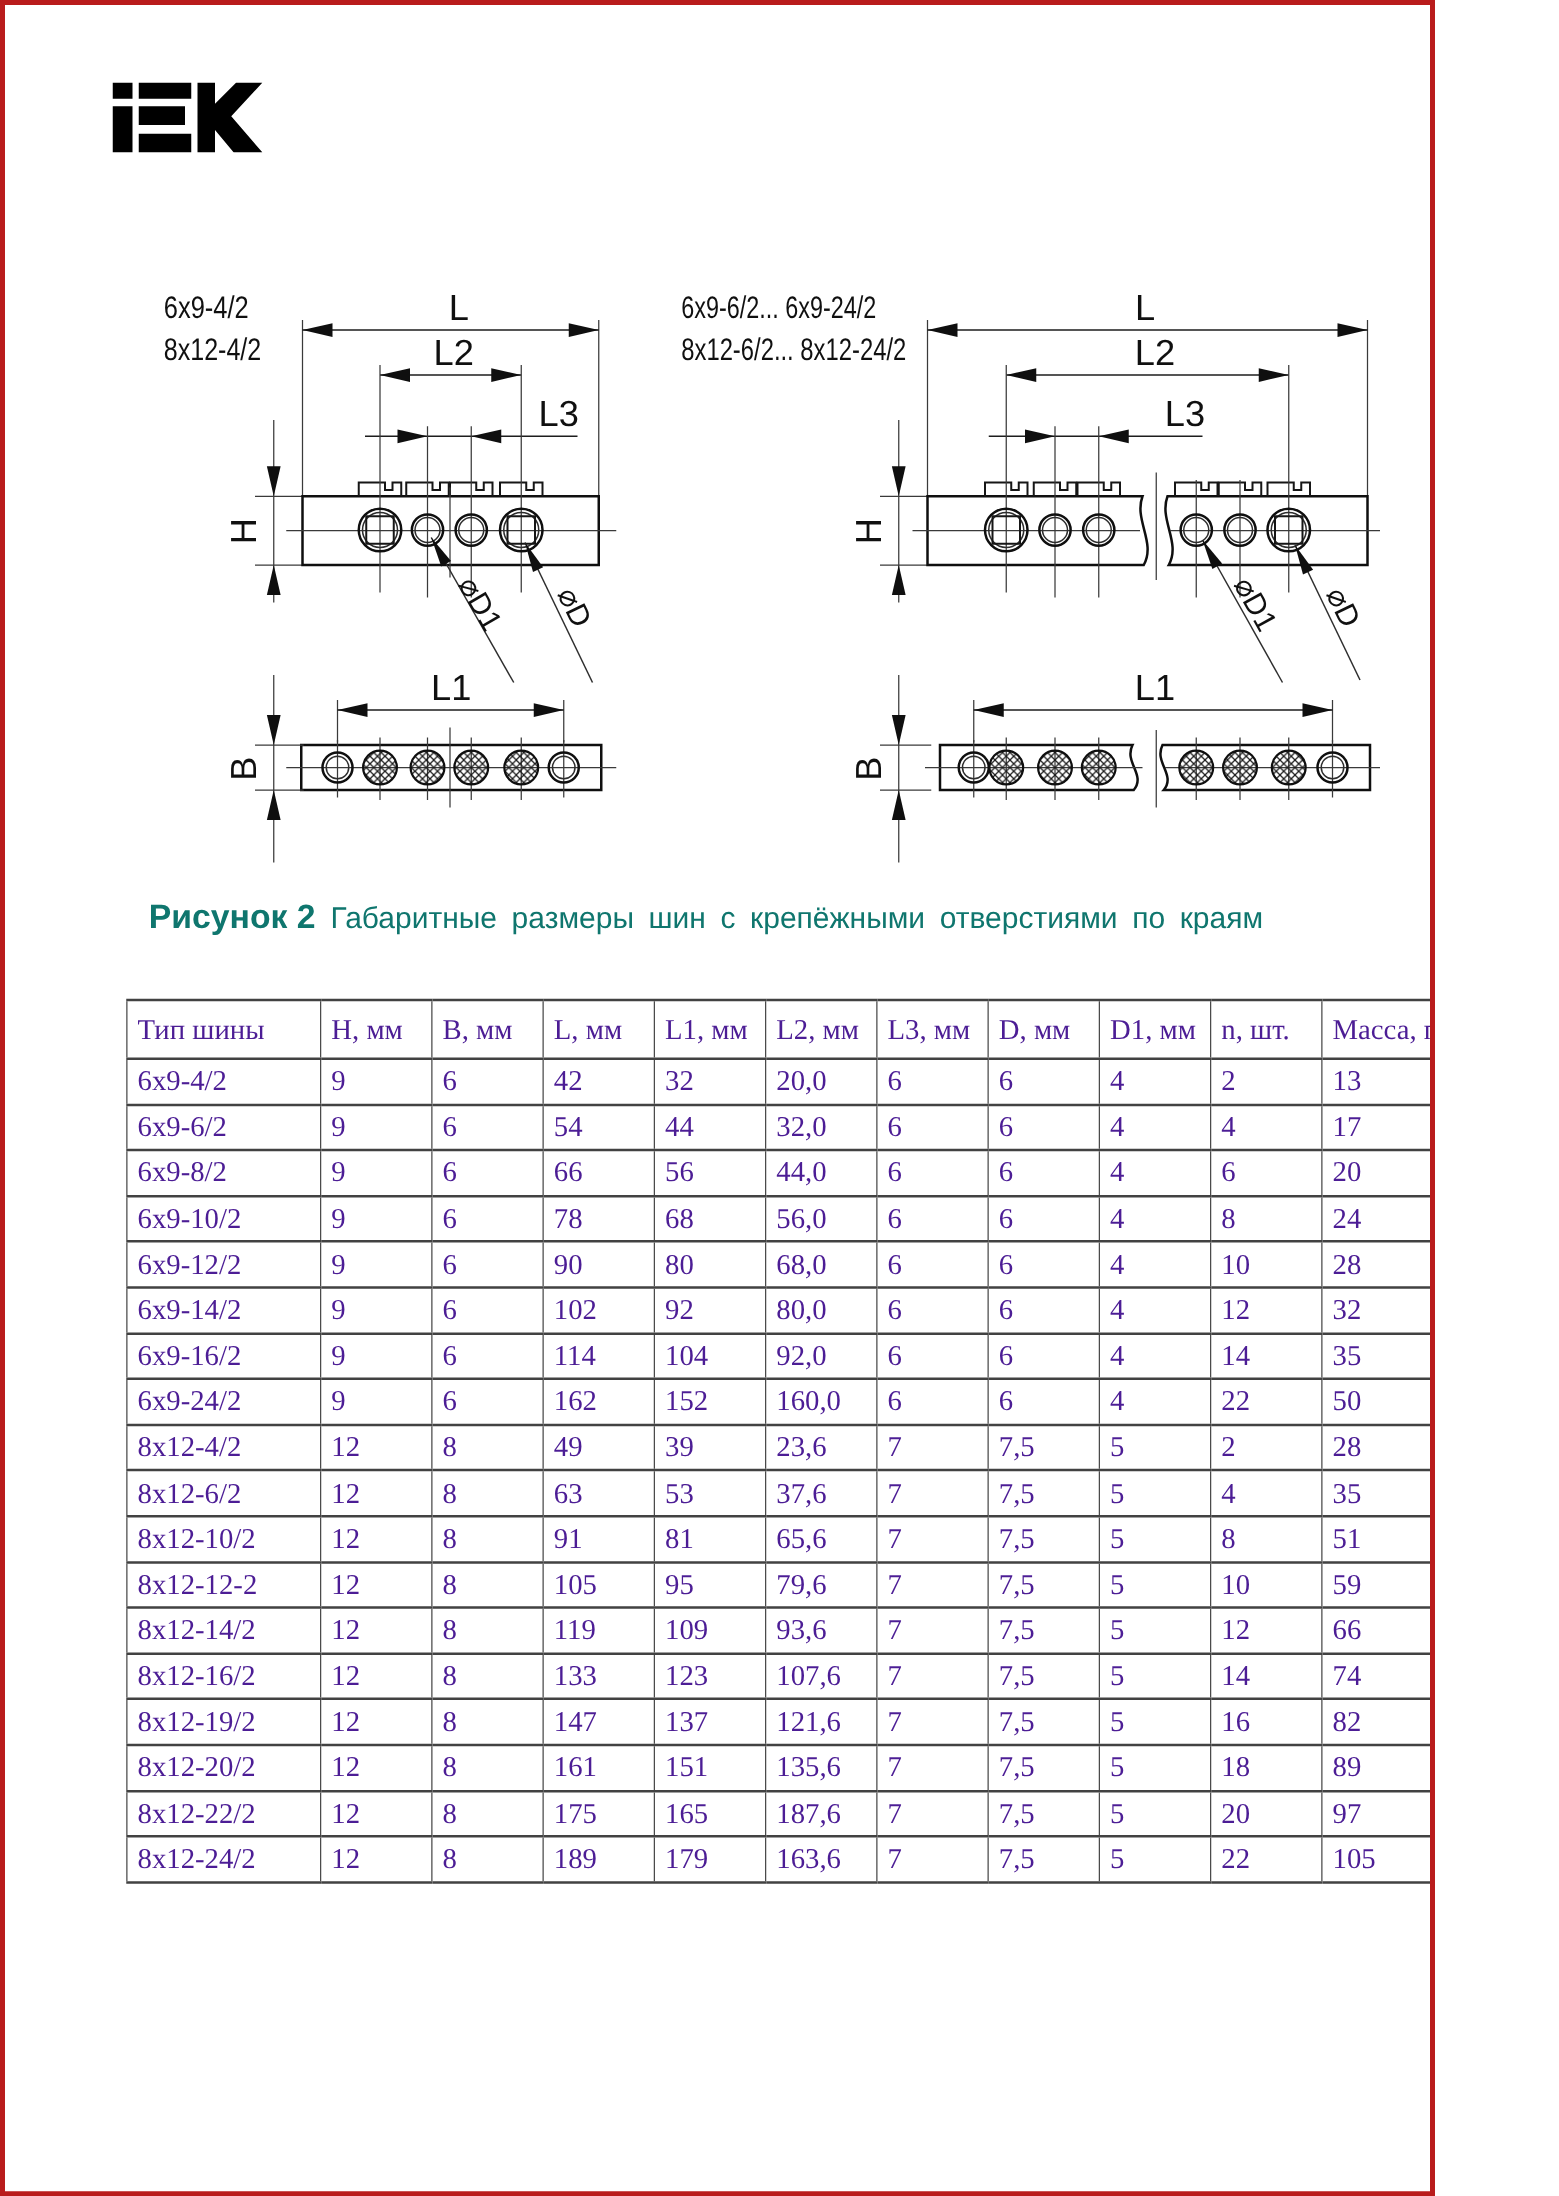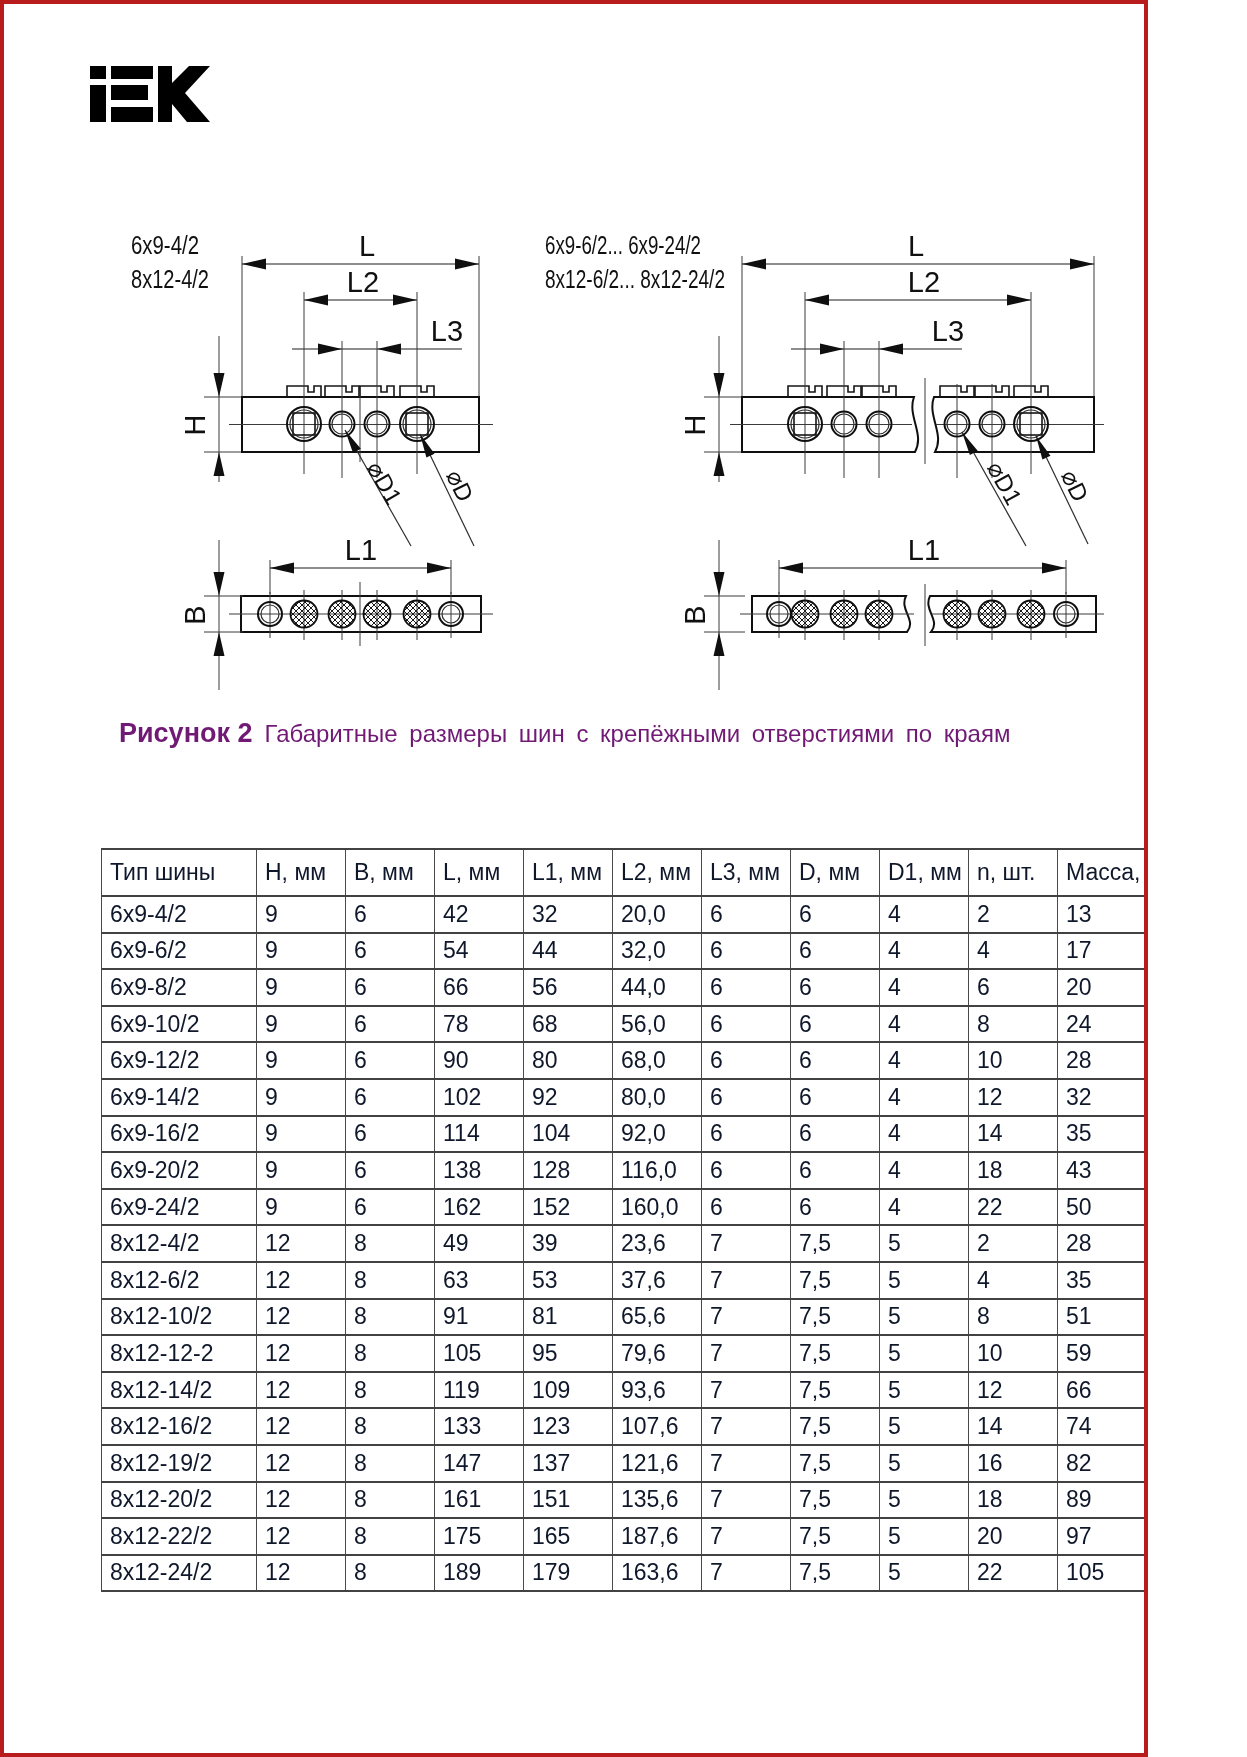--- a/index.html
+++ b/index.html
@@ -1,24 +1,24 @@
 <!DOCTYPE html>
 <html><head>
 <meta charset="utf-8">
 <style>
   html,body{margin:0;padding:0;background:#fff;}
   .page{position:relative;width:1148px;height:1757px;background:#fff;border:4px solid #b91c1c;
         box-sizing:border-box;font-family:"Liberation Sans",sans-serif;color:#111;overflow:hidden;}
   .logo{position:absolute;left:86px;top:62px;width:120px;height:56px;}
   .diagram-left{position:absolute;left:85px;top:190px;width:430px;height:520px;}
   .diagram-right{position:absolute;left:480px;top:190px;width:620px;height:520px;}
-  .caption{position:absolute;left:115px;top:714px;white-space:nowrap;font-size:24px;word-spacing:5px;color:#701a75;}
+  .caption{position:absolute;left:115px;top:714px;white-space:nowrap;font-size:24px;word-spacing:5px;color:#0f766e;}
   .cap-label{font-size:27px;font-weight:700;margin-right:12px;word-spacing:0;}
-  table.dims{position:absolute;left:97px;top:844px;width:1065px;border-collapse:collapse;
-             table-layout:fixed;font-size:23px;color:#0f172a;}
+  table.dims{position:absolute;left:97px;top:795px;width:1065px;border-collapse:collapse;
+             table-layout:fixed;font-size:23px;color:#4c1d95;font-family:Liberation Serif, serif;}
   table.dims th,table.dims td{border-top:2.2px solid #424242;border-bottom:2.2px solid #424242;
              border-left:1.5px solid #4a4a4a;border-right:1.5px solid #4a4a4a;
              padding:1px 4px 1px 8px;text-align:left;font-weight:normal;overflow:hidden;white-space:nowrap;}
   table.dims thead th{height:43px;}
   table.dims tbody td{height:32.6px;}
   
   .cl{stroke:#3a3a3a;stroke-width:1;fill:none;}
   .cl2{stroke:#2e2e2e;stroke-width:1.2;fill:none;}
   .ol{stroke:#0f0f0f;stroke-width:2;fill:none;}
   .ol2{stroke:#161616;stroke-width:1.6;fill:none;}
@@ -408,33 +408,20 @@
           <td>114</td>
           <td>104</td>
           <td>92,0</td>
           <td>6</td>
           <td>6</td>
           <td>4</td>
           <td>14</td>
           <td>35</td>
         </tr>
         <tr>
-          <td>6x9-20/2</td>
-          <td>9</td>
-          <td>6</td>
-          <td>138</td>
-          <td>128</td>
-          <td>116,0</td>
-          <td>6</td>
-          <td>6</td>
-          <td>4</td>
-          <td>18</td>
-          <td>43</td>
-        </tr>
-        <tr>
           <td>6x9-24/2</td>
           <td>9</td>
           <td>6</td>
           <td>162</td>
           <td>152</td>
           <td>160,0</td>
           <td>6</td>
           <td>6</td>
           <td>4</td>
           <td>22</td>

